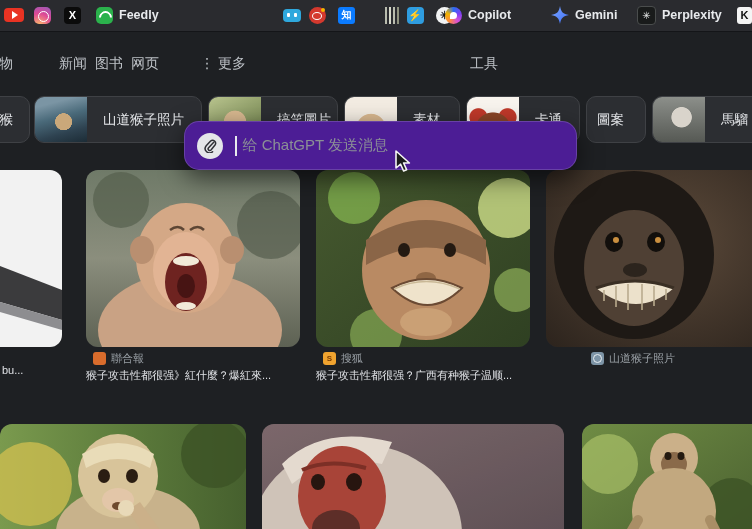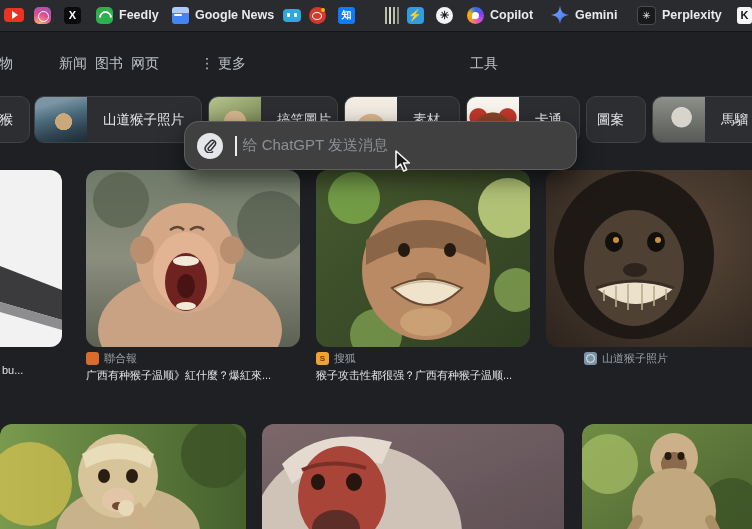--- a/index.html
+++ b/index.html
@@ -43,30 +43,30 @@
   .chip{position:absolute;top:96px;height:45px;background:#2c2e32;border:1px solid #3f4145;
         border-radius:10px;display:flex;align-items:center;overflow:hidden;cursor:default;}
   .chip .ctxt{color:#e3e5e8;font-size:13.5px;padding:0 16px;white-space:nowrap;}
   .cthumb{width:52px;height:45px;flex:0 0 auto;}
   .th1{background:radial-gradient(circle at 55% 55%,#caa87a 0 22%,transparent 23%),linear-gradient(165deg,#7b95a4 0 18%,#4a6a7a 45%,#2e4250 75%,#1c2c36 100%);}
   .th2{background:radial-gradient(circle at 50% 55%,#d8b890 0 30%,transparent 32%),linear-gradient(150deg,#b9c48e,#7f8f5a 70%,#5d6b44);}
   .th3{background:radial-gradient(circle at 50% 70%,#d9b890 0 35%,transparent 37%),#f3ece2;}
   .th4{background:radial-gradient(circle at 50% 75%,#f0cfa8 0 18%,#8a4527 22% 42%,transparent 44%),radial-gradient(circle at 22% 45%,#c0392a 0 18%,transparent 20%),radial-gradient(circle at 78% 45%,#c0392a 0 18%,transparent 20%),#f8f4ee;}
   .th6{background:radial-gradient(circle at 55% 45%,#d9d4cb 0 26%,transparent 28%),linear-gradient(180deg,#8c8f8a,#565954);}
   
-  .overlay{position:absolute;left:184px;top:121px;width:391px;height:47px;background:#404040;
+  .overlay{position:absolute;left:184px;top:121px;width:391px;height:47px;background:#4c1d95;
            border:1px solid rgba(255,255,255,.16);border-radius:15px;display:flex;align-items:center;
            box-shadow:0 8px 24px rgba(0,0,0,.55);z-index:40;}
   .clip-btn{width:26px;height:26px;margin-left:12px;border-radius:50%;background:#e4e6e9;
             display:flex;align-items:center;justify-content:center;flex:0 0 auto;}
   .caret{width:1.5px;height:20px;background:#e8eaed;margin-left:12px;}
   .ph{color:#8b9096;font-size:15px;margin-left:6px;white-space:nowrap;}
   
   .rimg{position:absolute;overflow:hidden;background:#26282c;}
-  .cap-src{position:absolute;display:flex;align-items:center;gap:5px;color:#9aa0a6;font-size:11px;white-space:nowrap;}
+  .cap-src{position:absolute;display:flex;align-items:center;gap:5px;color:#9aa0a6;font-size:11px;white-space:nowrap;margin-left:7px;}
   .srcic{width:13px;height:13px;border-radius:3px;display:flex;align-items:center;justify-content:center;flex:0 0 auto;color:#fff;font-size:8px;font-weight:700;}
   .cap-title{position:absolute;color:#dfe1e5;font-size:11px;white-space:nowrap;overflow:hidden;}
   
   .cursor{position:absolute;left:394px;top:150px;z-index:60;pointer-events:none;}
 </style>
 </head>
 <body>
 
 <div id="app">
 
@@ -83,26 +83,20 @@
       </div>
     <div class="bm" style="left:64px">
         <span class="ic ic-x">X</span>
       </div>
     <div class="bm" style="left:96px">
       <span class="ic ic-feedly">
           <i></i>
         </span>
       <span class="lbl">Feedly</span>
     </div>
-    <div class="bm" style="left:172px">
-      <span class="ic ic-gnews">
-          <i></i>
-        </span>
-      <span class="lbl">Google News</span>
-    </div>
     <div class="bm" style="left:283px">
         <span class="ic ic-bili">
           <i></i>
           <b></b>
         </span>
       </div>
     <div class="bm" style="left:309px">
         <span class="ic ic-weibo">
           <i></i>
           <b></b>
@@ -113,21 +107,21 @@
       </div>
     <div class="bm" style="left:383px">
         <span class="ic ic-bars"></span>
       </div>
     <div class="bm" style="left:407px">
         <span class="ic ic-bolt">⚡</span>
       </div>
     <div class="bm" style="left:436px">
         <span class="ic ic-gpt">✳</span>
       </div>
-    <div class="bm" style="left:467px">
+    <div class="bm" style="left:445px">
       <span class="ic ic-copilot">
           <i></i>
         </span>
       <span class="lbl">Copilot</span>
     </div>
     <div class="bm" style="left:551px">
       <span class="ic ic-gem">
         <svg width="18" height="18" viewBox="0 0 18 18">
             <defs>
               <linearGradient id="gg" x1="0" y1="0" x2="1" y2="1">
@@ -271,21 +265,21 @@
       <path d="M50 118 Q89 104 128 118" stroke="#3a2f24" stroke-width="3" fill="none"></path>
     </svg>
   </div>
 
   <div class="cap-title" style="left:2px;top:364px;width:56px">bu...</div>
 
   <div class="cap-src" style="left:86px;top:351px">
     <span class="srcic" style="background:#d96c2c"></span>
     <span>聯合報</span>
   </div>
-  <div class="cap-title" style="left:86px;top:368px;width:216px">广西有种猴子温顺》紅什麼？爆紅來...</div>
+  <div class="cap-title" style="left:86px;top:368px;width:216px">猴子攻击性都很强》紅什麼？爆紅來...</div>
 
   <div class="cap-src" style="left:316px;top:351px">
     <span class="srcic" style="background:#f0a32f;color:#7a3c00">S</span>
     <span>搜狐</span>
   </div>
   <div class="cap-title" style="left:316px;top:368px;width:262px">猴子攻击性都很强？广西有种猴子温顺...</div>
 
   <div class="cap-src" style="left:584px;top:351px">
     <span class="srcic" style="background:#7d94a6">
         <i style="display:block;width:7px;height:7px;border:1.3px solid #e8eef2;border-radius:50%"></i>

